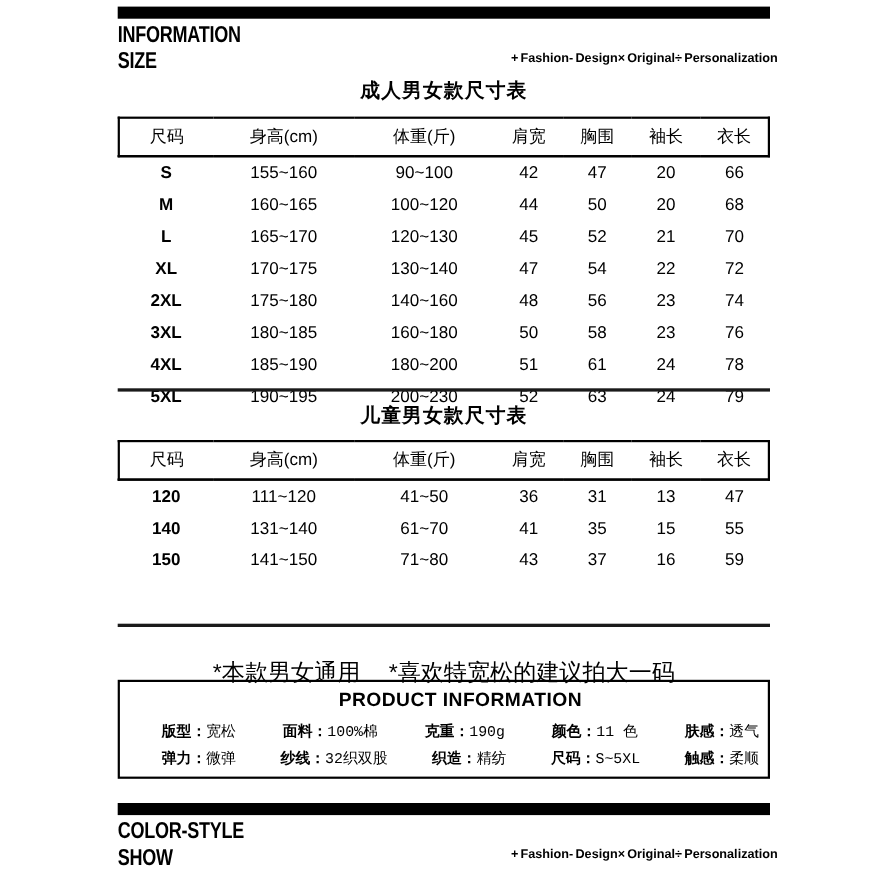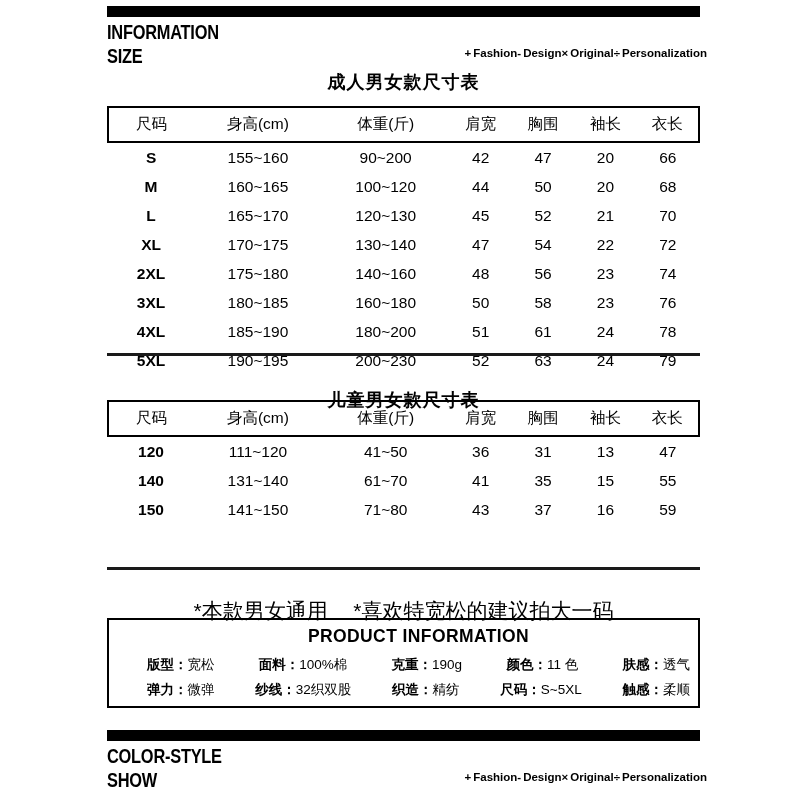--- a/index.html
+++ b/index.html
@@ -171,20 +171,21 @@
   }
   .prod-row {
     display: flex;
     justify-content: space-between;
     align-items: center;
     height: 25px;
   }
   .spec {
     font-size: 13.5px;
     white-space: nowrap;
+    font-family: Liberation Mono, monospace;
   }
   .spec .k {
     font-weight: 700;
   }
   .spec .sep {
     font-weight: 700;
   }
   .spec .v {
     font-weight: 400;
   }
@@ -230,21 +231,21 @@
         <th>肩宽</th>
         <th>胸围</th>
         <th>袖长</th>
         <th>衣长</th>
       </tr>
     </thead>
     <tbody>
       <tr>
           <td class="sz">S</td>
           <td>155~160</td>
-          <td>90~200</td>
+          <td>90~100</td>
           <td>42</td>
           <td>47</td>
           <td>20</td>
           <td>66</td>
         </tr>
       <tr>
           <td class="sz">M</td>
           <td>160~165</td>
           <td>100~120</td>
           <td>44</td>
@@ -304,21 +305,21 @@
           <td>52</td>
           <td>63</td>
           <td>24</td>
           <td>79</td>
         </tr>
     </tbody>
   </table>
 
   <div class="rule" style="top:353px;"></div>
 
-  <div class="sec-title" style="top:366px;margin-top:22px;">儿童男女款尺寸表</div>
+  <div class="sec-title" style="top:366px;">儿童男女款尺寸表</div>
 
   <table class="size-table" style="top:400px;">
     <colgroup>
       <col class="col-sz">
         <col class="col-h">
         <col class="col-w">
       <col class="col-n">
         <col class="col-n">
         <col class="col-n">
         <col class="col-n">

